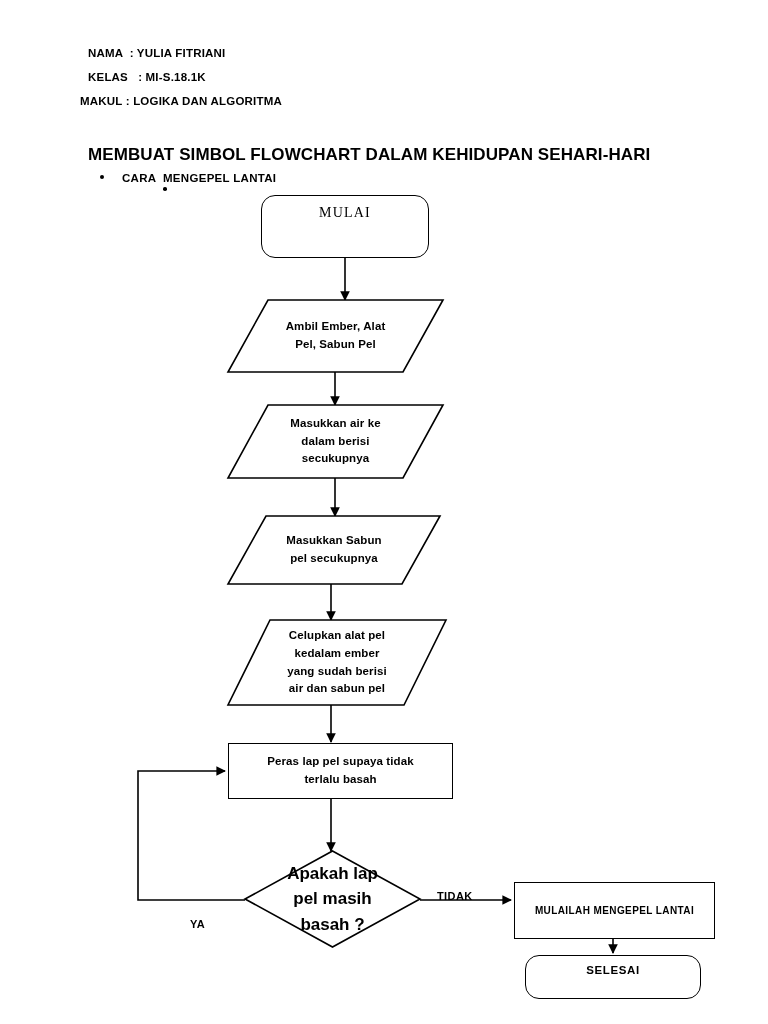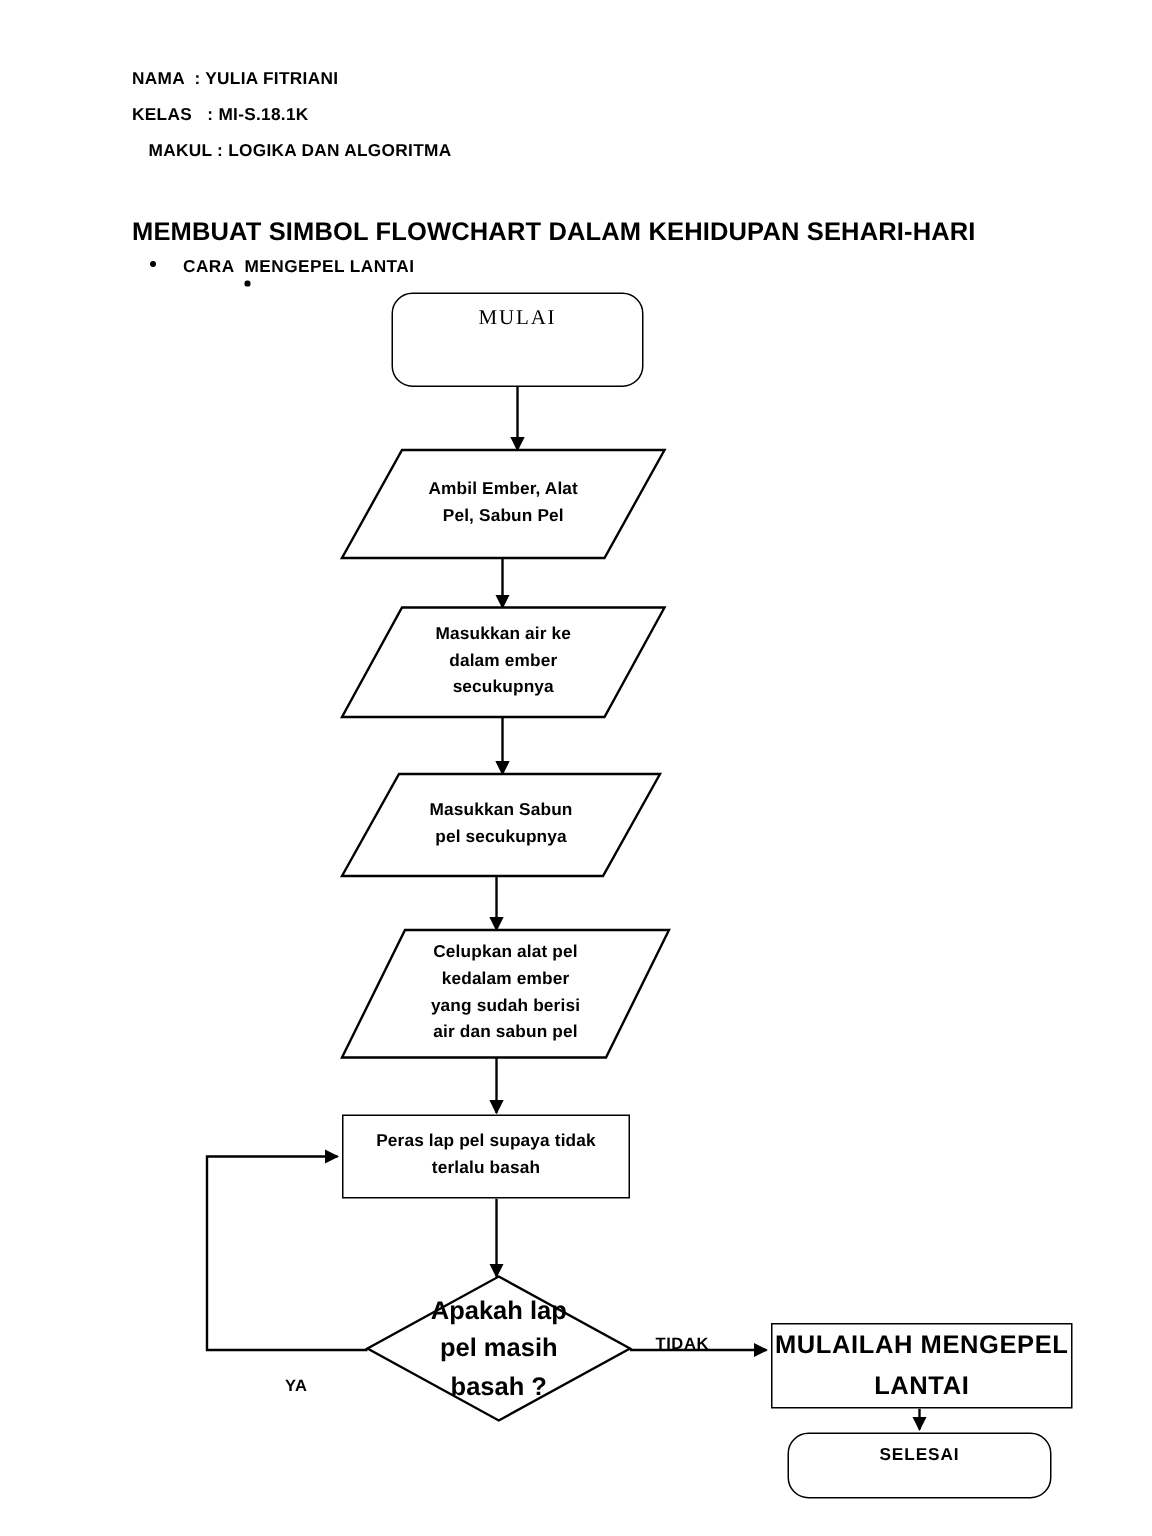--- a/index.html
+++ b/index.html
@@ -108,21 +108,21 @@
   }
   .process .txt {
     text-align: center;
     width: 100%;
     font-weight: bold;
     font-size: 11.5px;
     line-height: 1.55;
     letter-spacing: 0.1px;
   }
   .process.wide .txt {
-    font-size: 17px;
+    font-size: 10px;
     letter-spacing: 0.4px;
   }
 
   
   .io-wrap { position: absolute; }
   .io-wrap svg {
     position: absolute;
     left: 0;
     top: 0;
     overflow: visible;
@@ -188,21 +188,21 @@
 </style>
 </head>
 <body>
 
 <div id="page">
 
   <div class="hdr-line" style="left:88px; top:47px;">NAMA  : YULIA FITRIANI</div>
 
   <div class="hdr-line" style="left:88px; top:71px;">KELAS   : MI-S.18.1K</div>
 
-  <div class="hdr-line" style="left:99px; top:95px;">MAKUL : LOGIKA DAN ALGORITMA</div>
+  <div class="hdr-line" style="left:80px; top:95px;">MAKUL : LOGIKA DAN ALGORITMA</div>
 
   <div class="section-title" style="left:88px; top:145px;">MEMBUAT SIMBOL FLOWCHART DALAM KEHIDUPAN SEHARI-HARI</div>
 
   <div class="bullet-row" style="left:100px; top:172px;justify-content:flex-end;">
     <span class="bullet-dot"></span>
     <span class="bullet-text">CARA  MENGEPEL LANTAI</span>
   </div>
 
   <div class="bullet-row" style="left:163px; top:190px;">
     <span class="bullet-dot small"></span>
@@ -254,21 +254,21 @@
       <span>Pel, Sabun Pel</span>
     </div>
   </div>
 
   <div class="io-wrap" style="left:228px; top:405px; width:215px; height:73px;">
     <svg width="215" height="73" viewBox="0 0 215 73">
       <polygon points="40,0 215,0 175,73 0,73" fill="#fff" stroke="#000" stroke-width="1.6"></polygon>
     </svg>
     <div class="txt">
       <span>Masukkan air ke</span>
-      <span>dalam ember</span>
+      <span>dalam berisi</span>
       <span>secukupnya</span>
     </div>
   </div>
 
   <div class="io-wrap" style="left:228px; top:516px; width:212px; height:68px;">
     <svg width="212" height="68" viewBox="0 0 212 68">
       <polygon points="38,0 212,0 174,68 0,68" fill="#fff" stroke="#000" stroke-width="1.6"></polygon>
     </svg>
     <div class="txt">
       <span>Masukkan Sabun</span>
@@ -281,21 +281,21 @@
       <polygon points="42,0 218,0 176,85 0,85" fill="#fff" stroke="#000" stroke-width="1.6"></polygon>
     </svg>
     <div class="txt">
       <span>Celupkan alat pel</span>
       <span>kedalam ember</span>
       <span>yang sudah berisi</span>
       <span>air dan sabun pel</span>
     </div>
   </div>
 
-  <div class="node process" style="left:228px; top:743px; width:192px; height:56px;">
+  <div class="node process" style="left:228px; top:743px; width:225px; height:56px;">
     <div class="txt">
       <div>Peras lap pel supaya tidak</div>
       <div>terlalu basah</div>
     </div>
   </div>
 
   <div class="decision" style="left:245px; top:851px; width:175px; height:96px;">
     <svg width="175" height="96" viewBox="0 0 175 96">
       <polygon points="87.5,0 175,48 87.5,96 0,48" fill="#fff" stroke="#000" stroke-width="1.6"></polygon>
     </svg>

